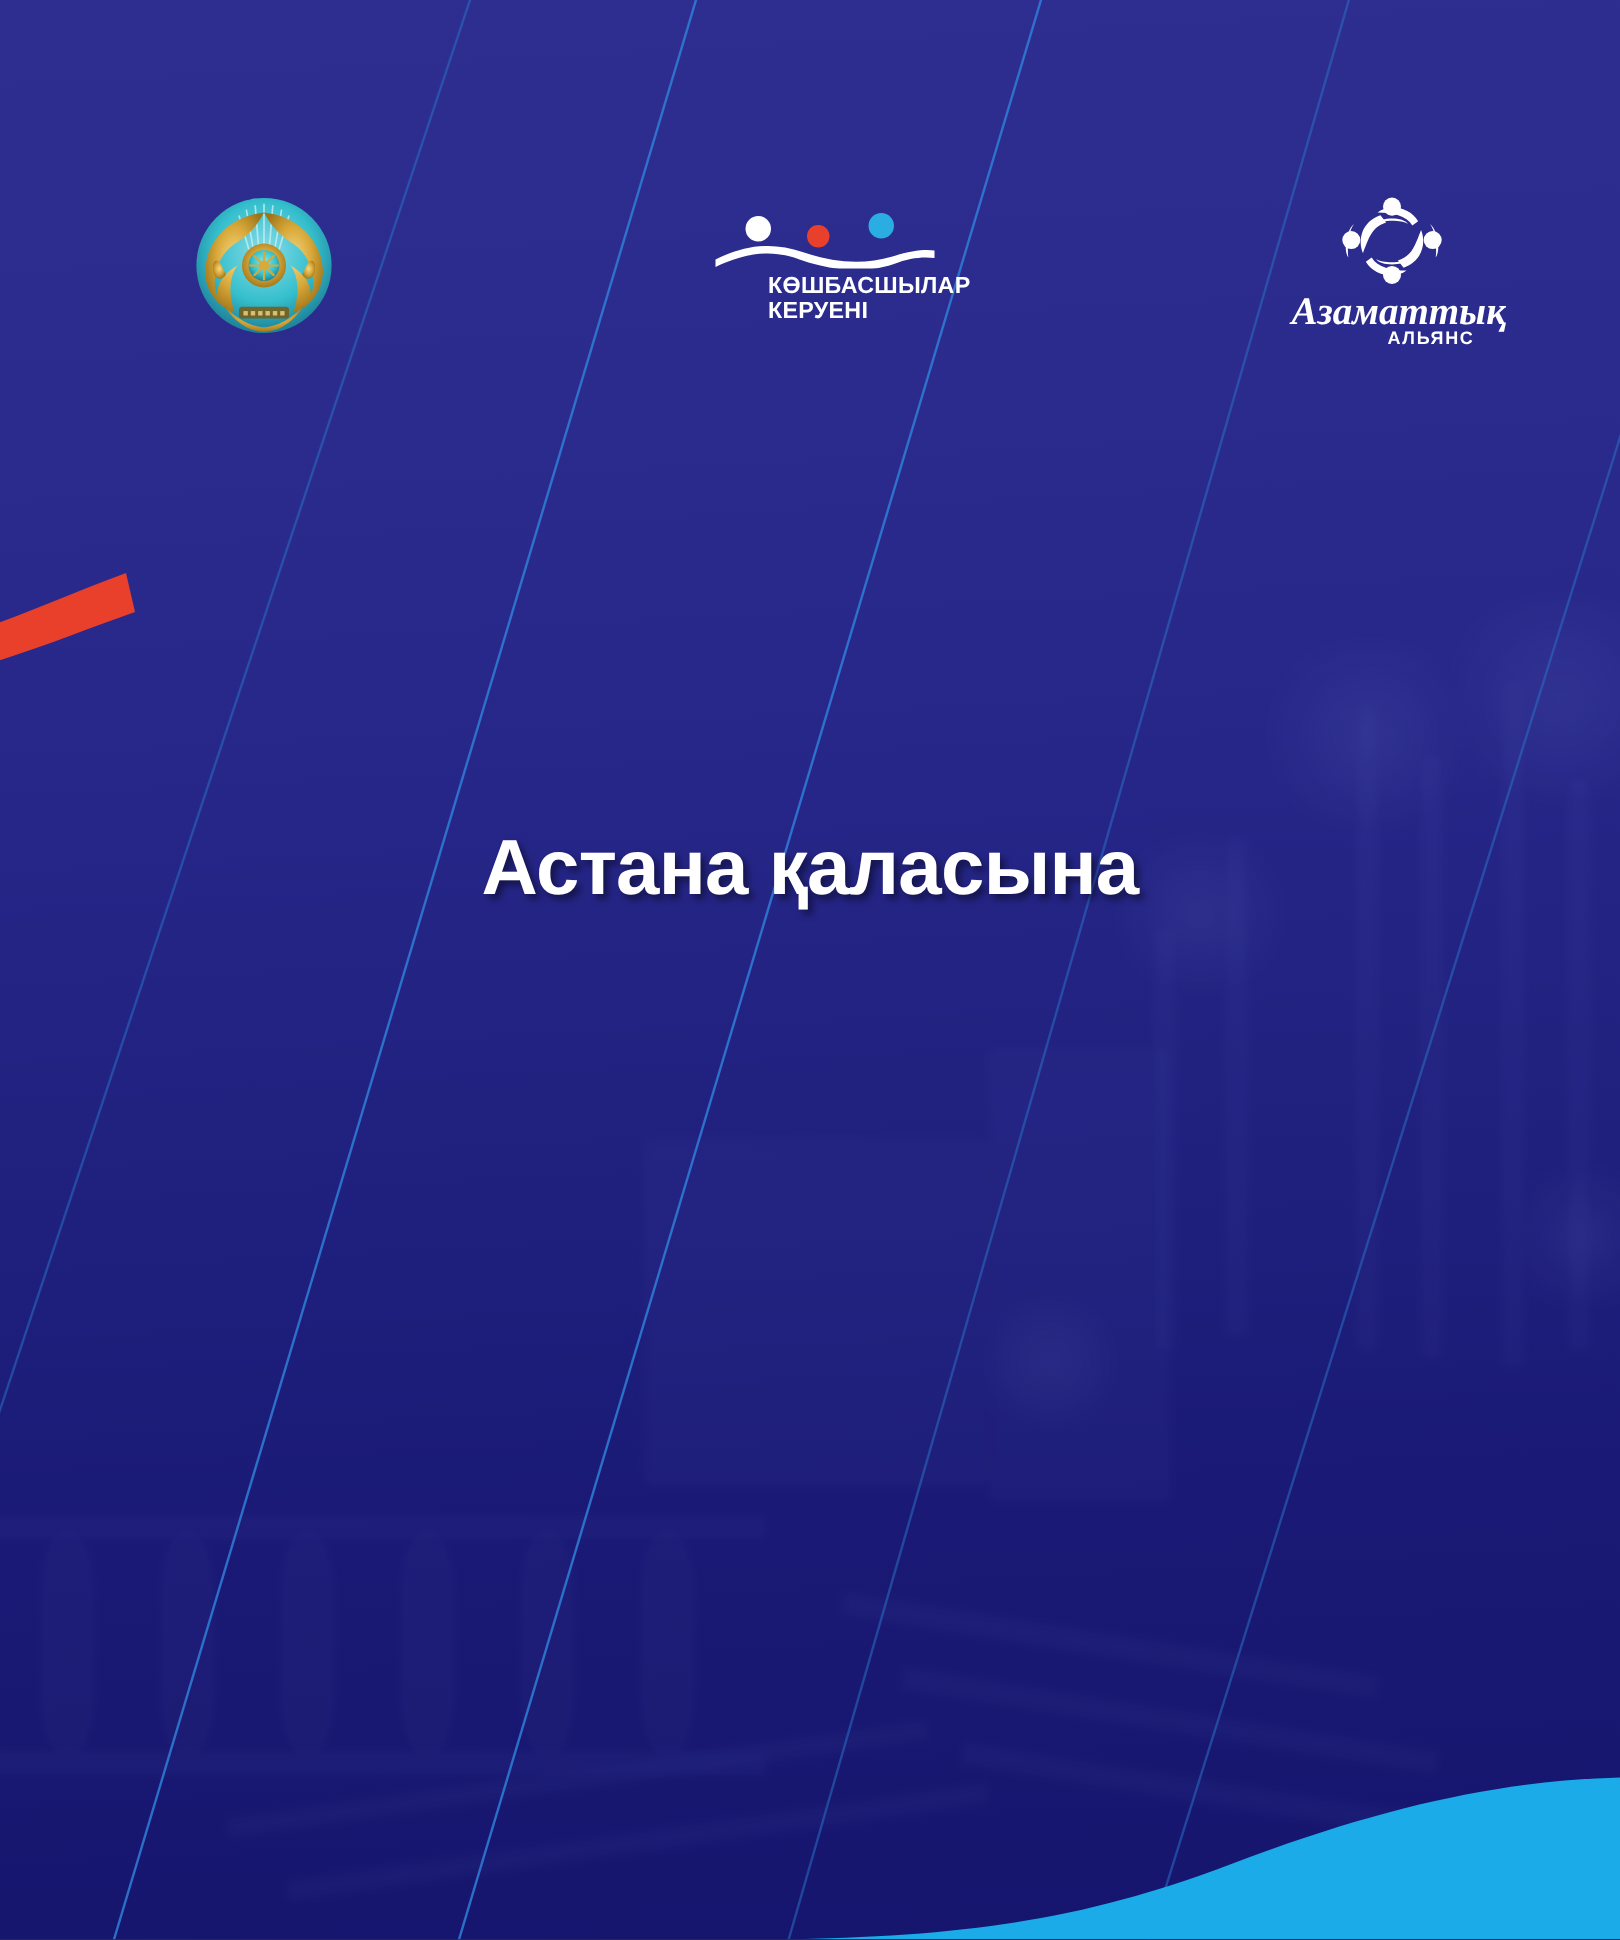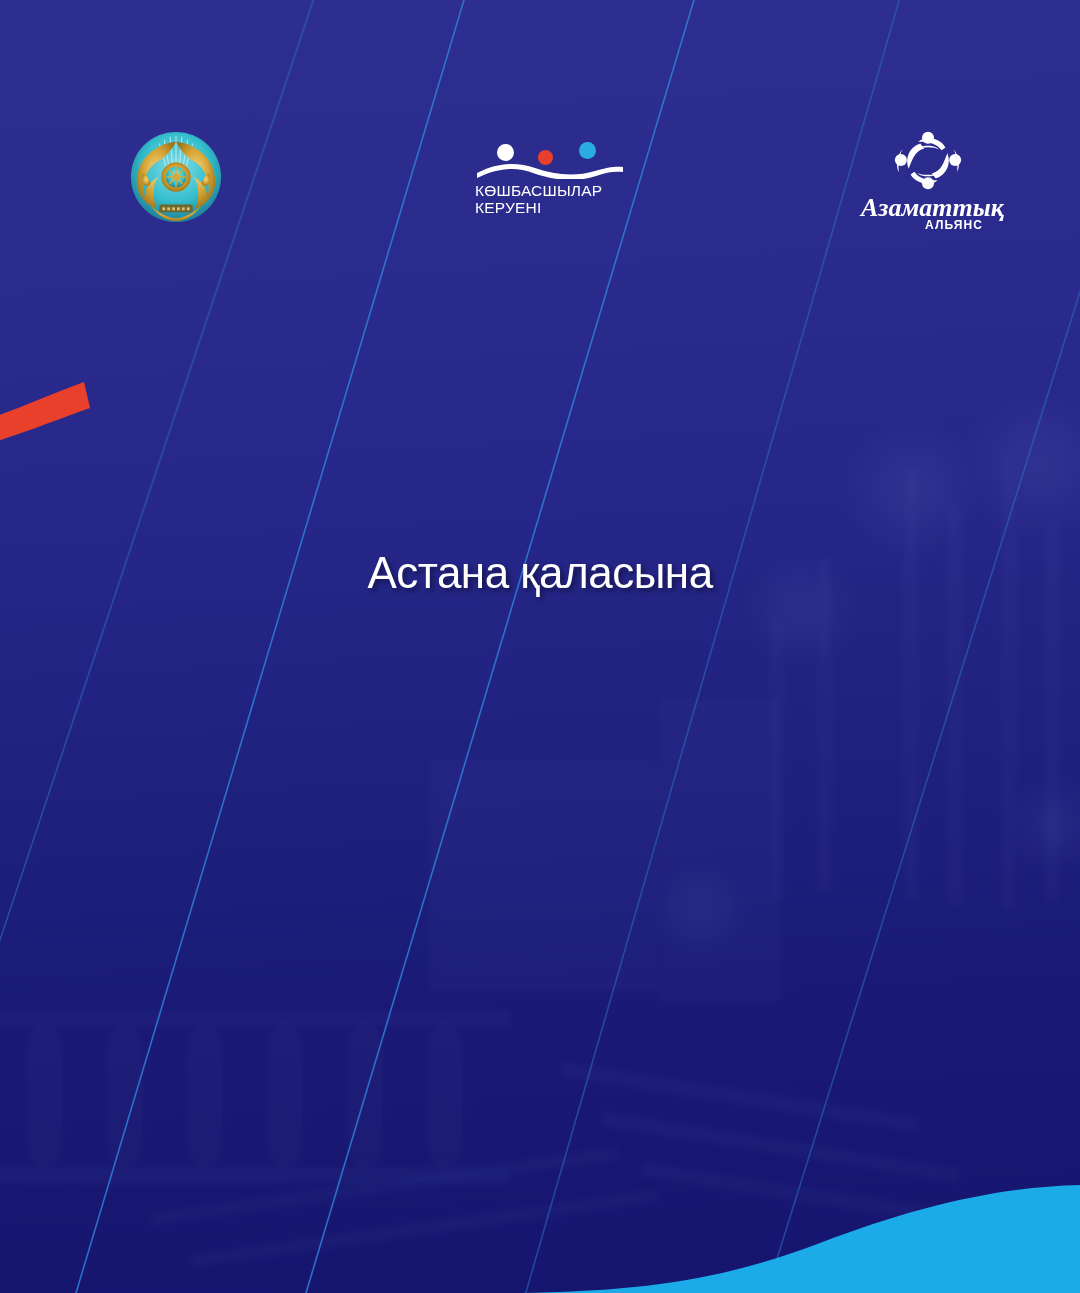--- a/index.html
+++ b/index.html
@@ -95,47 +95,48 @@
     width: 17px; height: 17px;
     border-radius: 50%;
     top: 2px;
   }
   .kd-white { left: 22px; background: #ffffff; }
   .kd-red   { left: 63px; background: #e8402a; top: 8px !important; width: 15px !important; height: 15px !important; }
   .kd-blue  { left: 104px; background: #2aaee2; top: 0px !important; }
   .karuan-wave { width: 150px; height: 16px; display: block; margin-top: -1px; }
   .karuan-text {
     color: #ffffff;
-    font-weight: 400;
+    font-weight: 700;
     font-size: 15.5px;
     line-height: 17px;
     letter-spacing: 0.2px;
     margin-top: 3px;
     font-family: "Liberation Sans", sans-serif;
+    margin-left: 37px;
   }
 
   .logo-alliance { left: 859px; top: 2px; width: 145px; height: 104px; }
   .alliance-mark { width: 74px; height: 62px; display: block; margin: 0 auto 0 32px; }
   .alliance-word {
     display: block;
     margin-top: -6px;
     width: 145px;
     height: 46px;
   }
 
   
   .headline {
     position: absolute;
     top: 505px;
     left: 0;
     width: 100%;
     text-align: center;
     color: #ffffff;
-    font-weight: 400;
-    font-size: 44px;
+    font-weight: 700;
+    font-size: 52px;
     line-height: 78px;
     letter-spacing: -0.5px;
     text-shadow: 3px 3px 5px rgba(0,0,0,0.45);
     font-family: "Liberation Sans", "DejaVu Sans", sans-serif;
     padding: 0 40px;
   }
   .headline .ln { display: block; white-space: nowrap; }
 </style>
 </head>
 <body>

